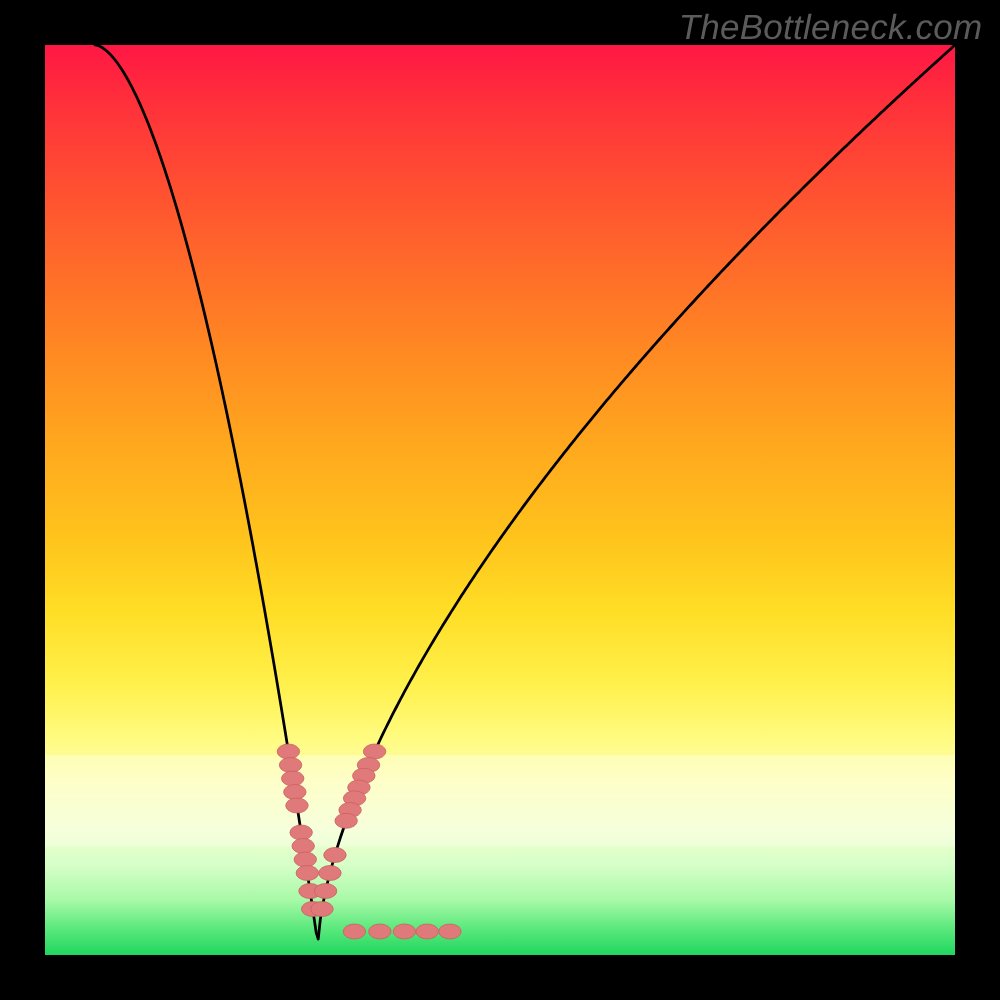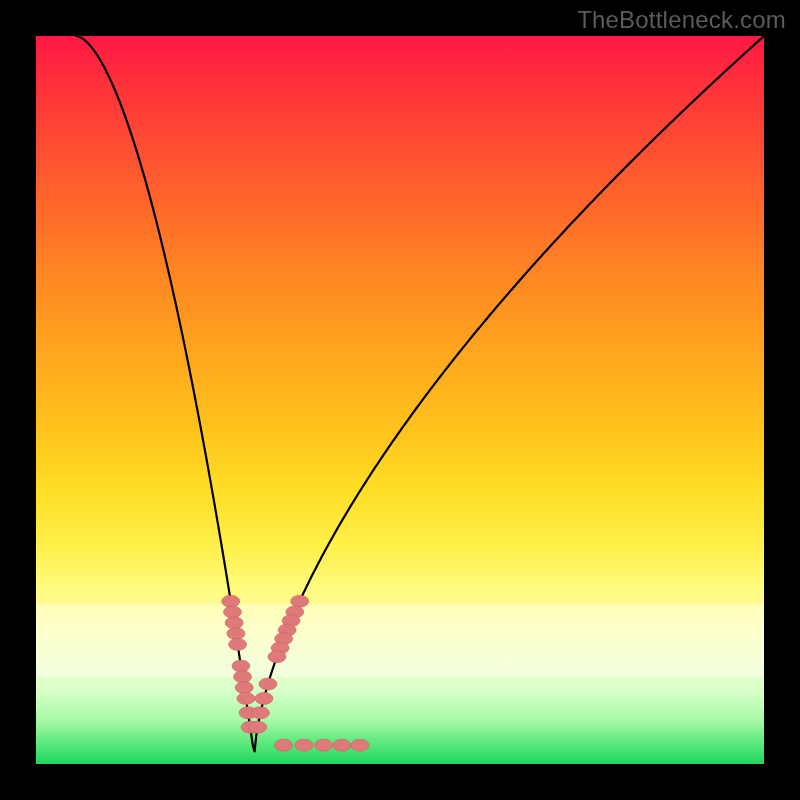--- a/index.html
+++ b/index.html
@@ -15,24 +15,25 @@
     position: relative;
     width: 800px;
     height: 800px;
     background: #000;
   }
   .watermark {
     position: absolute;
     top: 6px;
     right: 14px;
     color: #5b5b5b;
-    font-size: 24px;
+    font-size: 28px;
     font-weight: 400;
     letter-spacing: 0.2px;
     z-index: 10;
+    font-style: italic;
   }
   .plot-frame {
     position: absolute;
     left: 36px;
     top: 36px;
     width: 728px;
     height: 728px;
     background: #000;
     overflow: hidden;
   }

